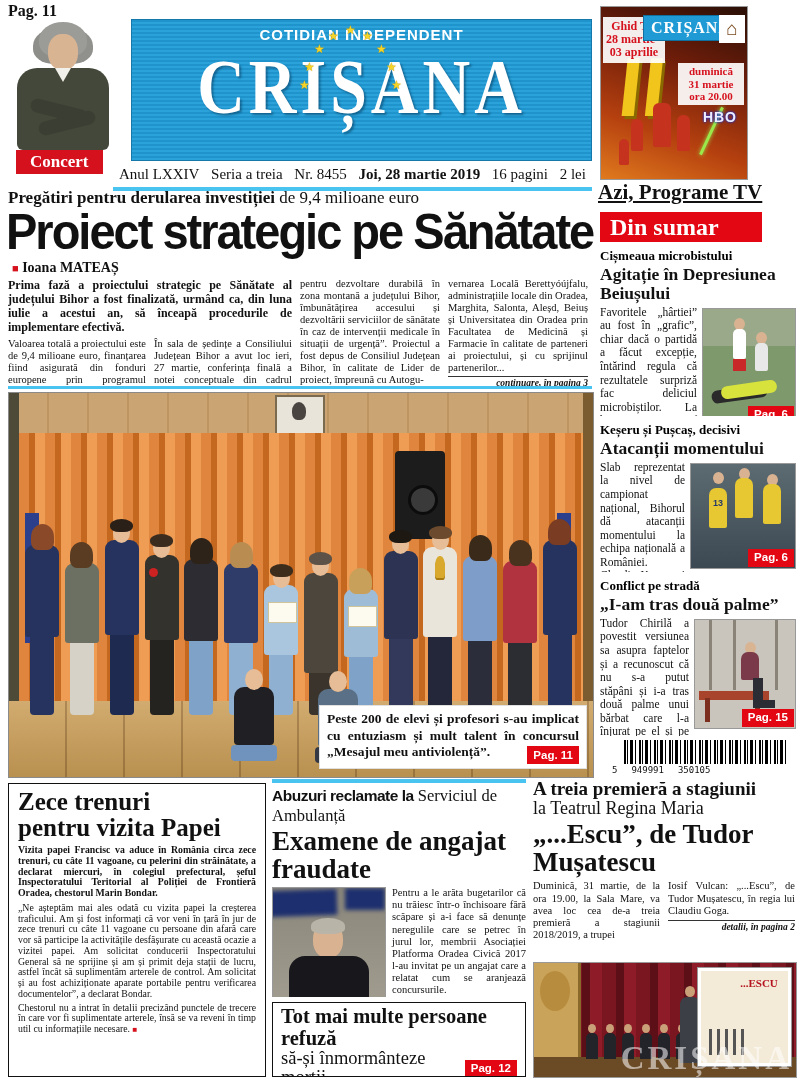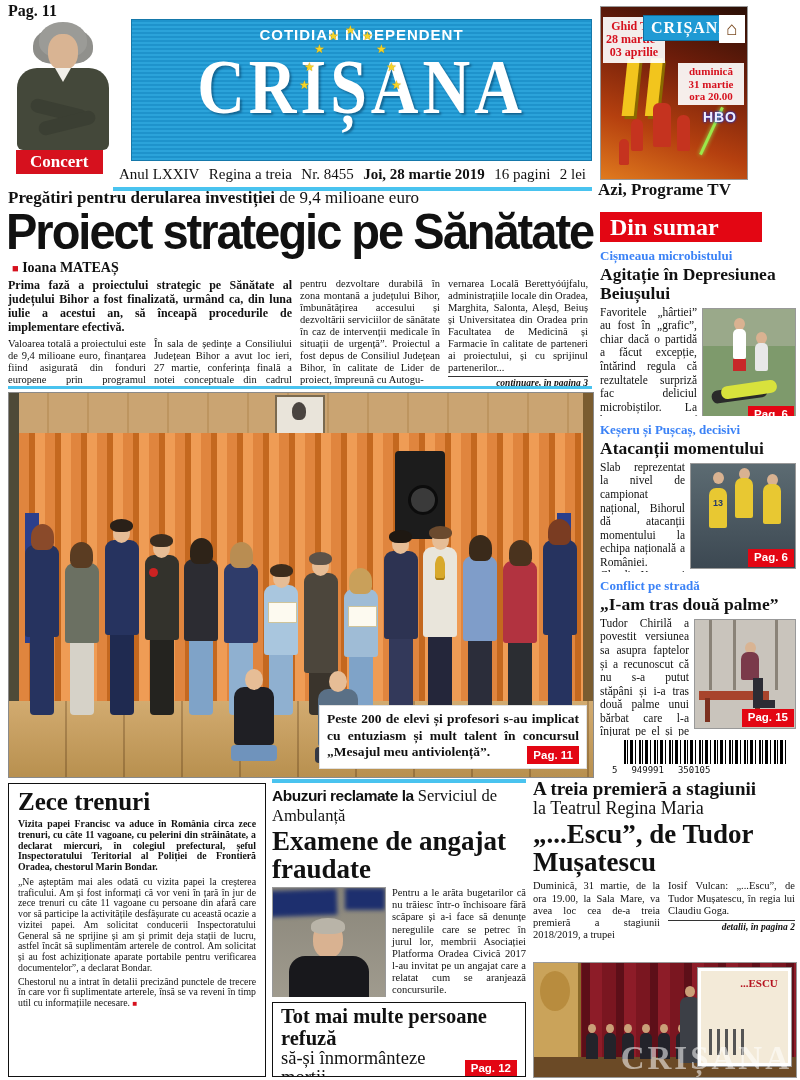--- a/index.html
+++ b/index.html
@@ -32,21 +32,21 @@
   #promo{left:600px;top:6px;width:146px;height:172px;background:linear-gradient(200deg,#2a0f06 0%,#6e1d0a 35%,#b5400f 70%,#e07a1e 100%);border:1px solid #999;overflow:hidden;}
   .promo-mark{position:absolute;left:18px;top:32px;font-family:"Liberation Sans",sans-serif;font-weight:bold;font-size:84px;color:#f2c51d;text-shadow:3px 3px 0 #8a6a00;transform:skewX(-6deg);}
   .ghid-chip{position:absolute;left:2px;top:10px;width:58px;background:rgba(255,255,255,.92);color:#d6111e;font-weight:bold;font-size:12px;line-height:1.1;padding:3px 2px;text-align:center;}
   .mini-mast{position:absolute;left:42px;top:8px;width:94px;height:24px;background:#1f9ad4;border:1px solid #0f6f9e;color:#fff;font-weight:bold;font-size:16px;text-align:center;line-height:24px;letter-spacing:1px;}
   .house-chip{position:absolute;right:2px;top:8px;width:26px;height:28px;background:#fff;text-align:center;font-size:19px;color:#7a4a20;line-height:28px;}
   .date-chip{position:absolute;right:3px;top:56px;width:64px;background:rgba(255,255,255,.92);color:#d6111e;font-weight:bold;font-size:11px;line-height:1.15;text-align:center;padding:2px 1px;}
   .hbo{position:absolute;right:10px;top:102px;color:#eef;font-family:"Liberation Sans",sans-serif;font-weight:bold;font-size:14px;letter-spacing:1px;text-shadow:0 0 3px #2233cc,0 0 2px #2233cc;}
   .pfig{position:absolute;background:#c5331f;border-radius:6px 6px 2px 2px;}
   .psword{position:absolute;width:3px;height:52px;background:#9be84a;transform:rotate(25deg);box-shadow:0 0 4px #9be84a;}
 
-  #tv-heading{left:598px;top:180px;width:200px;font-weight:bold;font-size:17px;}
+  #tv-heading{left:598px;top:180px;width:200px;font-weight:bold;font-size:21px;text-decoration:underline;}
 
   
   #kicker{left:8px;top:188px;font-size:17px;}
   #kicker b{font-weight:bold;}
   #headline{left:6px;top:206px;width:590px;font-family:"Liberation Sans",sans-serif;font-weight:bold;font-size:47px;letter-spacing:-2px;line-height:1;transform:scaleY(1.08);transform-origin:top left;}
   #byline{left:12px;top:260px;font-weight:bold;font-size:14px;}
   #byline .sq{color:#d6111e;font-size:11px;}
   #main-cols{left:8px;top:278px;width:584px;height:108px;display:flex;gap:8px;overflow:hidden;}
   .half-left{width:284px;}
   .lead{font-weight:bold;font-size:12px;line-height:1.18;}
@@ -82,21 +82,21 @@
   .trophy{position:absolute;left:12px;top:26px;width:10px;height:22px;background:#d8a92c;border-radius:45% 45% 20% 20%;z-index:4;box-shadow:0 2px 0 #a87a10;}
   .flower{position:absolute;left:4px;top:30px;width:9px;height:9px;border-radius:50%;background:#c22;z-index:4;}
   #photo-caption{position:absolute;right:6px;bottom:8px;width:252px;background:#fff;padding:5px 7px 4px;font-weight:bold;font-size:13.5px;line-height:1.22;text-align:justify;border:1px solid #e0e0e0;}
   .pag-badge{background:#e30613;color:#fff;font-family:"Liberation Sans",sans-serif;font-weight:bold;font-size:11.5px;padding:2px 6px;white-space:nowrap;}
   #photo-caption .pag-badge{float:right;margin-top:2px;}
 
   
   #din-sumar{left:600px;top:212px;width:152px;height:30px;background:#e30613;color:#fff;font-weight:bold;font-size:24px;line-height:30px;padding-left:10px;}
   #sb-items{left:600px;top:248px;width:196px;}
   .sb-item{margin-bottom:6px;overflow:hidden;}
-  .sb-kicker{color:#3b82f6;font-weight:bold;font-size:13px;margin-bottom:1px;}
+  .sb-kicker{color:#000000;font-weight:bold;font-size:13px;margin-bottom:1px;}
   .sb-title{font-weight:bold;font-size:17.5px;line-height:1.08;margin:0 0 3px;}
   .sb-photo{float:right;position:relative;margin:2px 0 2px 5px;border:1px solid #999;overflow:hidden;}
   .sb-photo .pag-badge{position:absolute;right:1px;bottom:1px;}
   .sb-body{font-size:11.5px;line-height:1.18;text-align:justify;}
   .ph-foot{width:92px;height:116px;background:linear-gradient(180deg,#9aa98a 0 32%,#7e9a6c 32% 100%);}
   .ff1{position:absolute;left:30px;top:20px;width:13px;height:30px;background:#fff;border-radius:5px 5px 2px 2px;}
   .ff1::after{content:"";position:absolute;left:0;bottom:-12px;width:13px;height:12px;background:#c82828;}
   .ff2{position:absolute;left:52px;top:34px;width:13px;height:28px;background:#e8e8e8;border-radius:5px 5px 2px 2px;}
   .ff3{position:absolute;left:18px;top:74px;width:56px;height:13px;background:#d8e23c;border-radius:6px;transform:rotate(-8deg);box-shadow:-10px 3px 0 #2a2a2a;}
   .fhd{position:absolute;width:11px;height:12px;border-radius:50%;background:#d9b291;}
@@ -184,21 +184,21 @@
     <span class="star" style="left:196px;top:9px">★</span>
     <span class="star" style="left:213px;top:3px">★</span>
     <span class="star" style="left:230px;top:9px">★</span>
     <span class="star" style="left:244px;top:22px">★</span>
     <span class="star" style="left:254px;top:40px">★</span>
     <span class="star" style="left:167px;top:58px">★</span>
     <span class="star" style="left:259px;top:58px">★</span>
   </div>
   <div class="mast-info">
     <span>Anul LXXIV</span>
-    <span>Regina a treia</span>
+    <span>Seria a treia</span>
     <span>Nr. 8455</span>
     <span class="dt">Joi, 28 martie 2019</span>
     <span>16 pagini</span>
     <span>2 lei</span>
   </div>
   <div class="mast-line"></div>
 </div>
 
 <div id="promo" class="abs">
   <div class="promo-mark">II</div>
@@ -407,21 +407,21 @@
 <div id="barcode" class="abs">
   <div class="bars"></div>
   <div class="bc-digits">
     <span>5</span>
     <span>949991</span>
     <span>350105</span>
   </div>
 </div>
 
 <div id="art-trains" class="abs box">
-  <h2><span>Zece trenuri</span><br></h2>
+  <h2><span>Zece trenuri</span><br><span>pentru vizita Papei</span></h2>
   <div class="lead2">Vizita papei Francisc va aduce în România circa zece trenuri, cu câte 11 vagoane, cu pelerini din străinătate, a declarat miercuri, în colegiul prefectural, șeful Inspectoratului Teritorial al Poliției de Frontieră Oradea, chestorul Marin Bondar.</div>
   <p>„Ne așteptăm mai ales odată cu vizita papei la creșterea traficului. Am și fost informați că vor veni în țară în jur de zece trenuri cu câte 11 vagoane cu persoane din afară care vor să participe la activitățile desfășurate cu această ocazie a vizitei papei. Am solicitat conducerii Inspectoratului General să ne sprijine și am și primit deja stații de lucru, astfel încât să suplimentăm arterele de control. Am solicitat și au fost achiziționate aparate portabile pentru verificarea documentelor”, a declarat Bondar.</p>
   <p><span>Chestorul nu a intrat în detalii precizând punctele de trecere în care vor fi suplimentate arterele, însă se va reveni în timp util cu informațiile necesare.</span> <span class="endmark">■</span></p>
 </div>
 
 <div id="art-exams" class="abs">
   <div class="cyanbar"></div>
   <div class="kick"><b>Abuzuri reclamate la</b><span> Serviciul de Ambulanță</span></div>
   <h2>Examene de angajat fraudate</h2>
   <div class="ex-flex">

